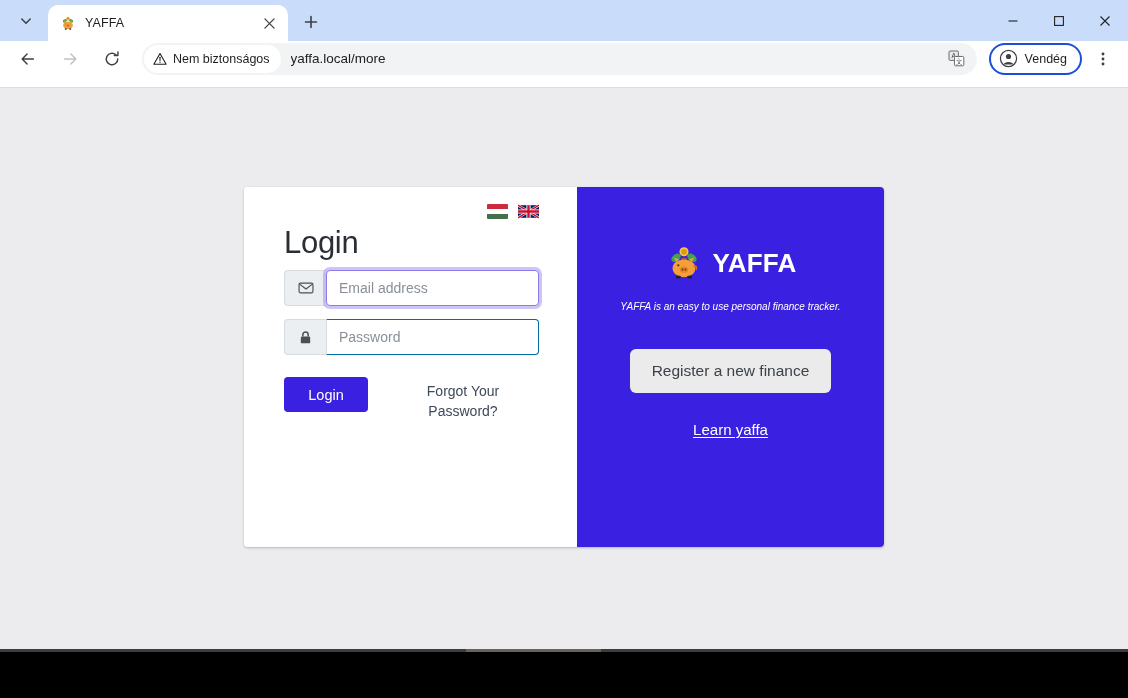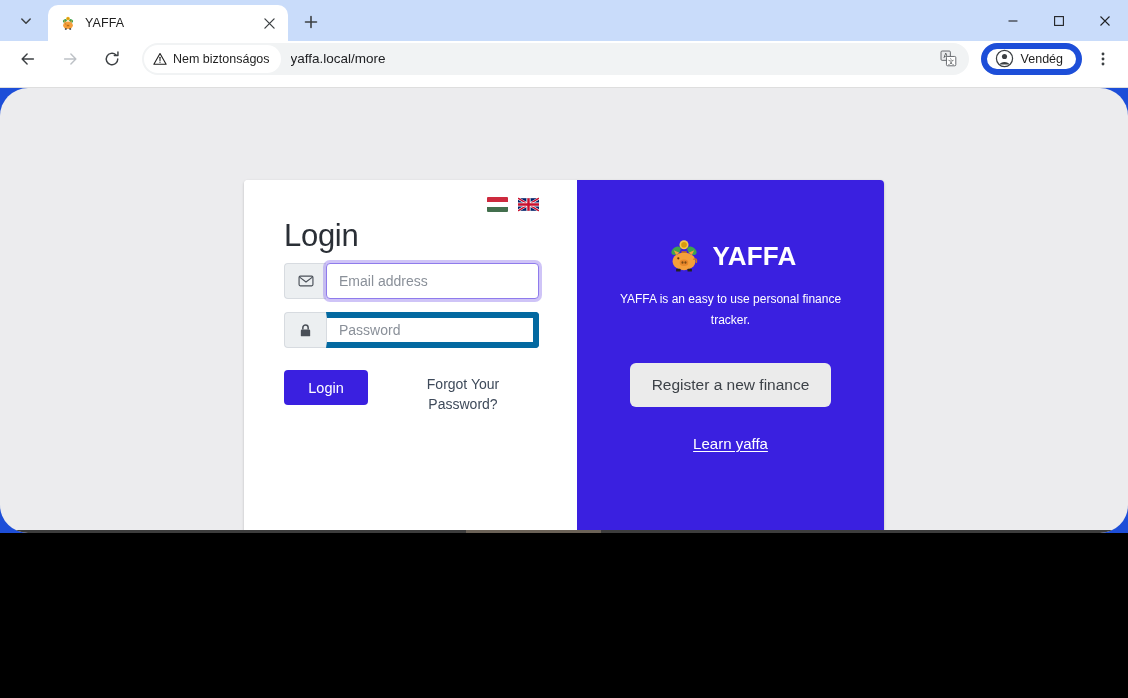--- a/index.html
+++ b/index.html
@@ -8,23 +8,23 @@
     width: 1128px;
     height: 698px;
     overflow: hidden;
     font-family: "Liberation Sans", sans-serif;
     background: #000;
   }
 
   
   .browser {
     width: 1128px;
-    height: 533px;
-    position: relative;
-    background: #1d4ed8;
+    height: 652px;
+    position: relative;
+    background: #0369a1;
     display: flex;
     flex-direction: column;
   }
 
   .tabstrip {
     height: 41px;
     background: #c9dcfa;
     display: flex;
     align-items: flex-end;
     padding-left: 6px;
@@ -169,21 +169,21 @@
 
   .translate-btn {
     width: 28px; height: 28px;
     display: flex; align-items: center; justify-content: center;
     border-radius: 50%;
     flex: 0 0 28px;
   }
 
   .profile-pill {
     height: 32px;
-    border: 6px solid #1d4ed8;
+    border: 2px solid #1d4ed8;
     border-radius: 16px;
     display: flex;
     align-items: center;
     gap: 7px;
     padding: 0 13px 0 8px;
     margin-left: 10px;
     flex: 0 0 auto;
   }
   .profile-name { font-size: 12.5px; color: #1f1f1f; white-space: nowrap; }
 
@@ -196,23 +196,22 @@
     color: #3c4043;
   }
 
   
   .viewport {
     flex: 1;
     background: #ececee;
     position: relative;
     overflow: hidden;
     display: flex;
-    align-items: center;
+    align-items: flex-start;
     justify-content: center;
-    border-radius: 28px;
   }
 
   .login-card {
     width: 640px;
     height: 360px;
     margin-top: 99px;
     display: flex;
     border-radius: 4px;
     overflow: hidden;
     box-shadow: 0 1px 3px rgba(0,0,0,.14), 0 1px 2px rgba(0,0,0,.10);
@@ -276,21 +275,21 @@
     border-radius: 4px 0 0 4px;
     display: flex;
     align-items: center;
     justify-content: center;
     color: #4a5058;
     flex: 0 0 42px;
   }
 
   .ig-field {
     flex: 1;
-    border: 6px solid #0369a1;
+    border: 1px solid #0369a1;
     border-left: 1px solid #d7dbe0;
     border-radius: 0 4px 4px 0;
     background: #fff;
     font-size: 14px;
     color: #4f5762;
     padding: 0 12px;
     font-family: "Liberation Sans", sans-serif;
     outline: none;
     min-width: 0;
   }
@@ -359,27 +358,28 @@
     position: relative;
   }
   .brand-name {
     font-size: 26px;
     font-weight: 700;
     letter-spacing: .2px;
     color: #ffffff;
   }
 
   .brand-desc {
-    font-size: 12px;
+    font-size: 10px;
     line-height: 21px;
     text-align: center;
     color: #ffffff;
     max-width: 262px;
     margin-bottom: 32px;
     font-weight: 400;
+    font-style: italic;
   }
 
   .btn-register {
     background: #ebebeb;
     color: #3d4248;
     border: none;
     border-radius: 6px;
     font-size: 15.5px;
     padding: 0 22px;
     height: 44px;

